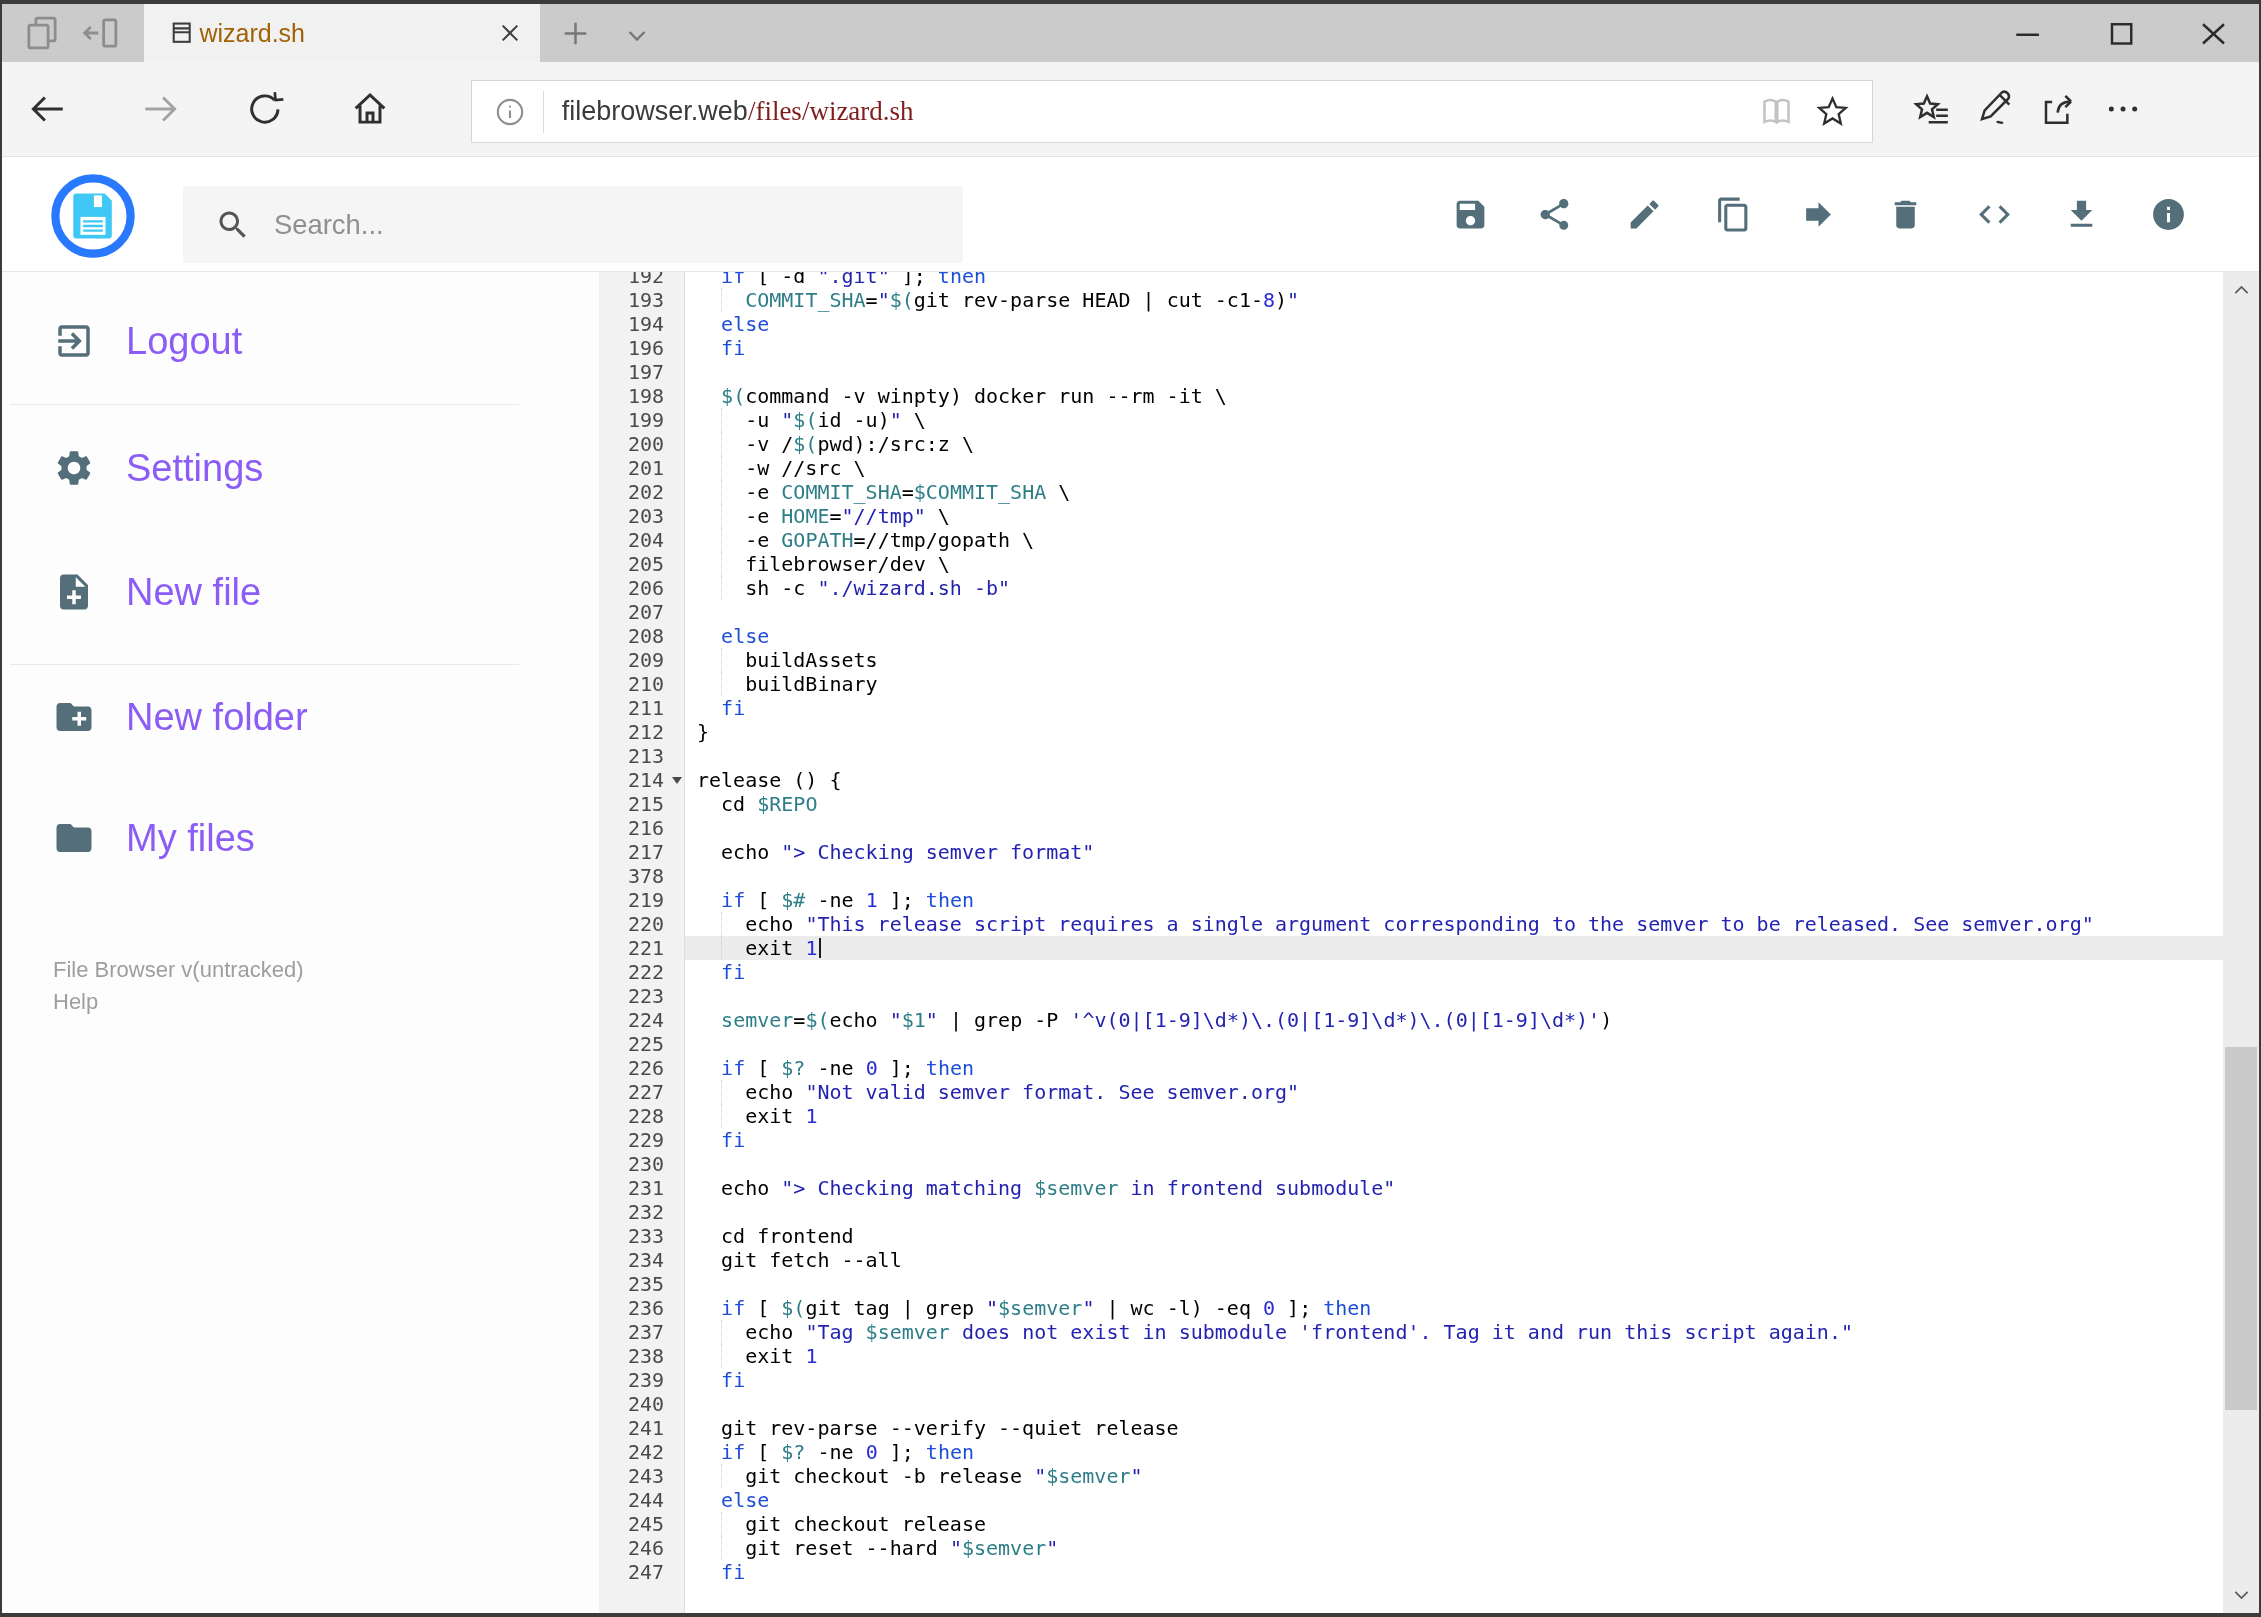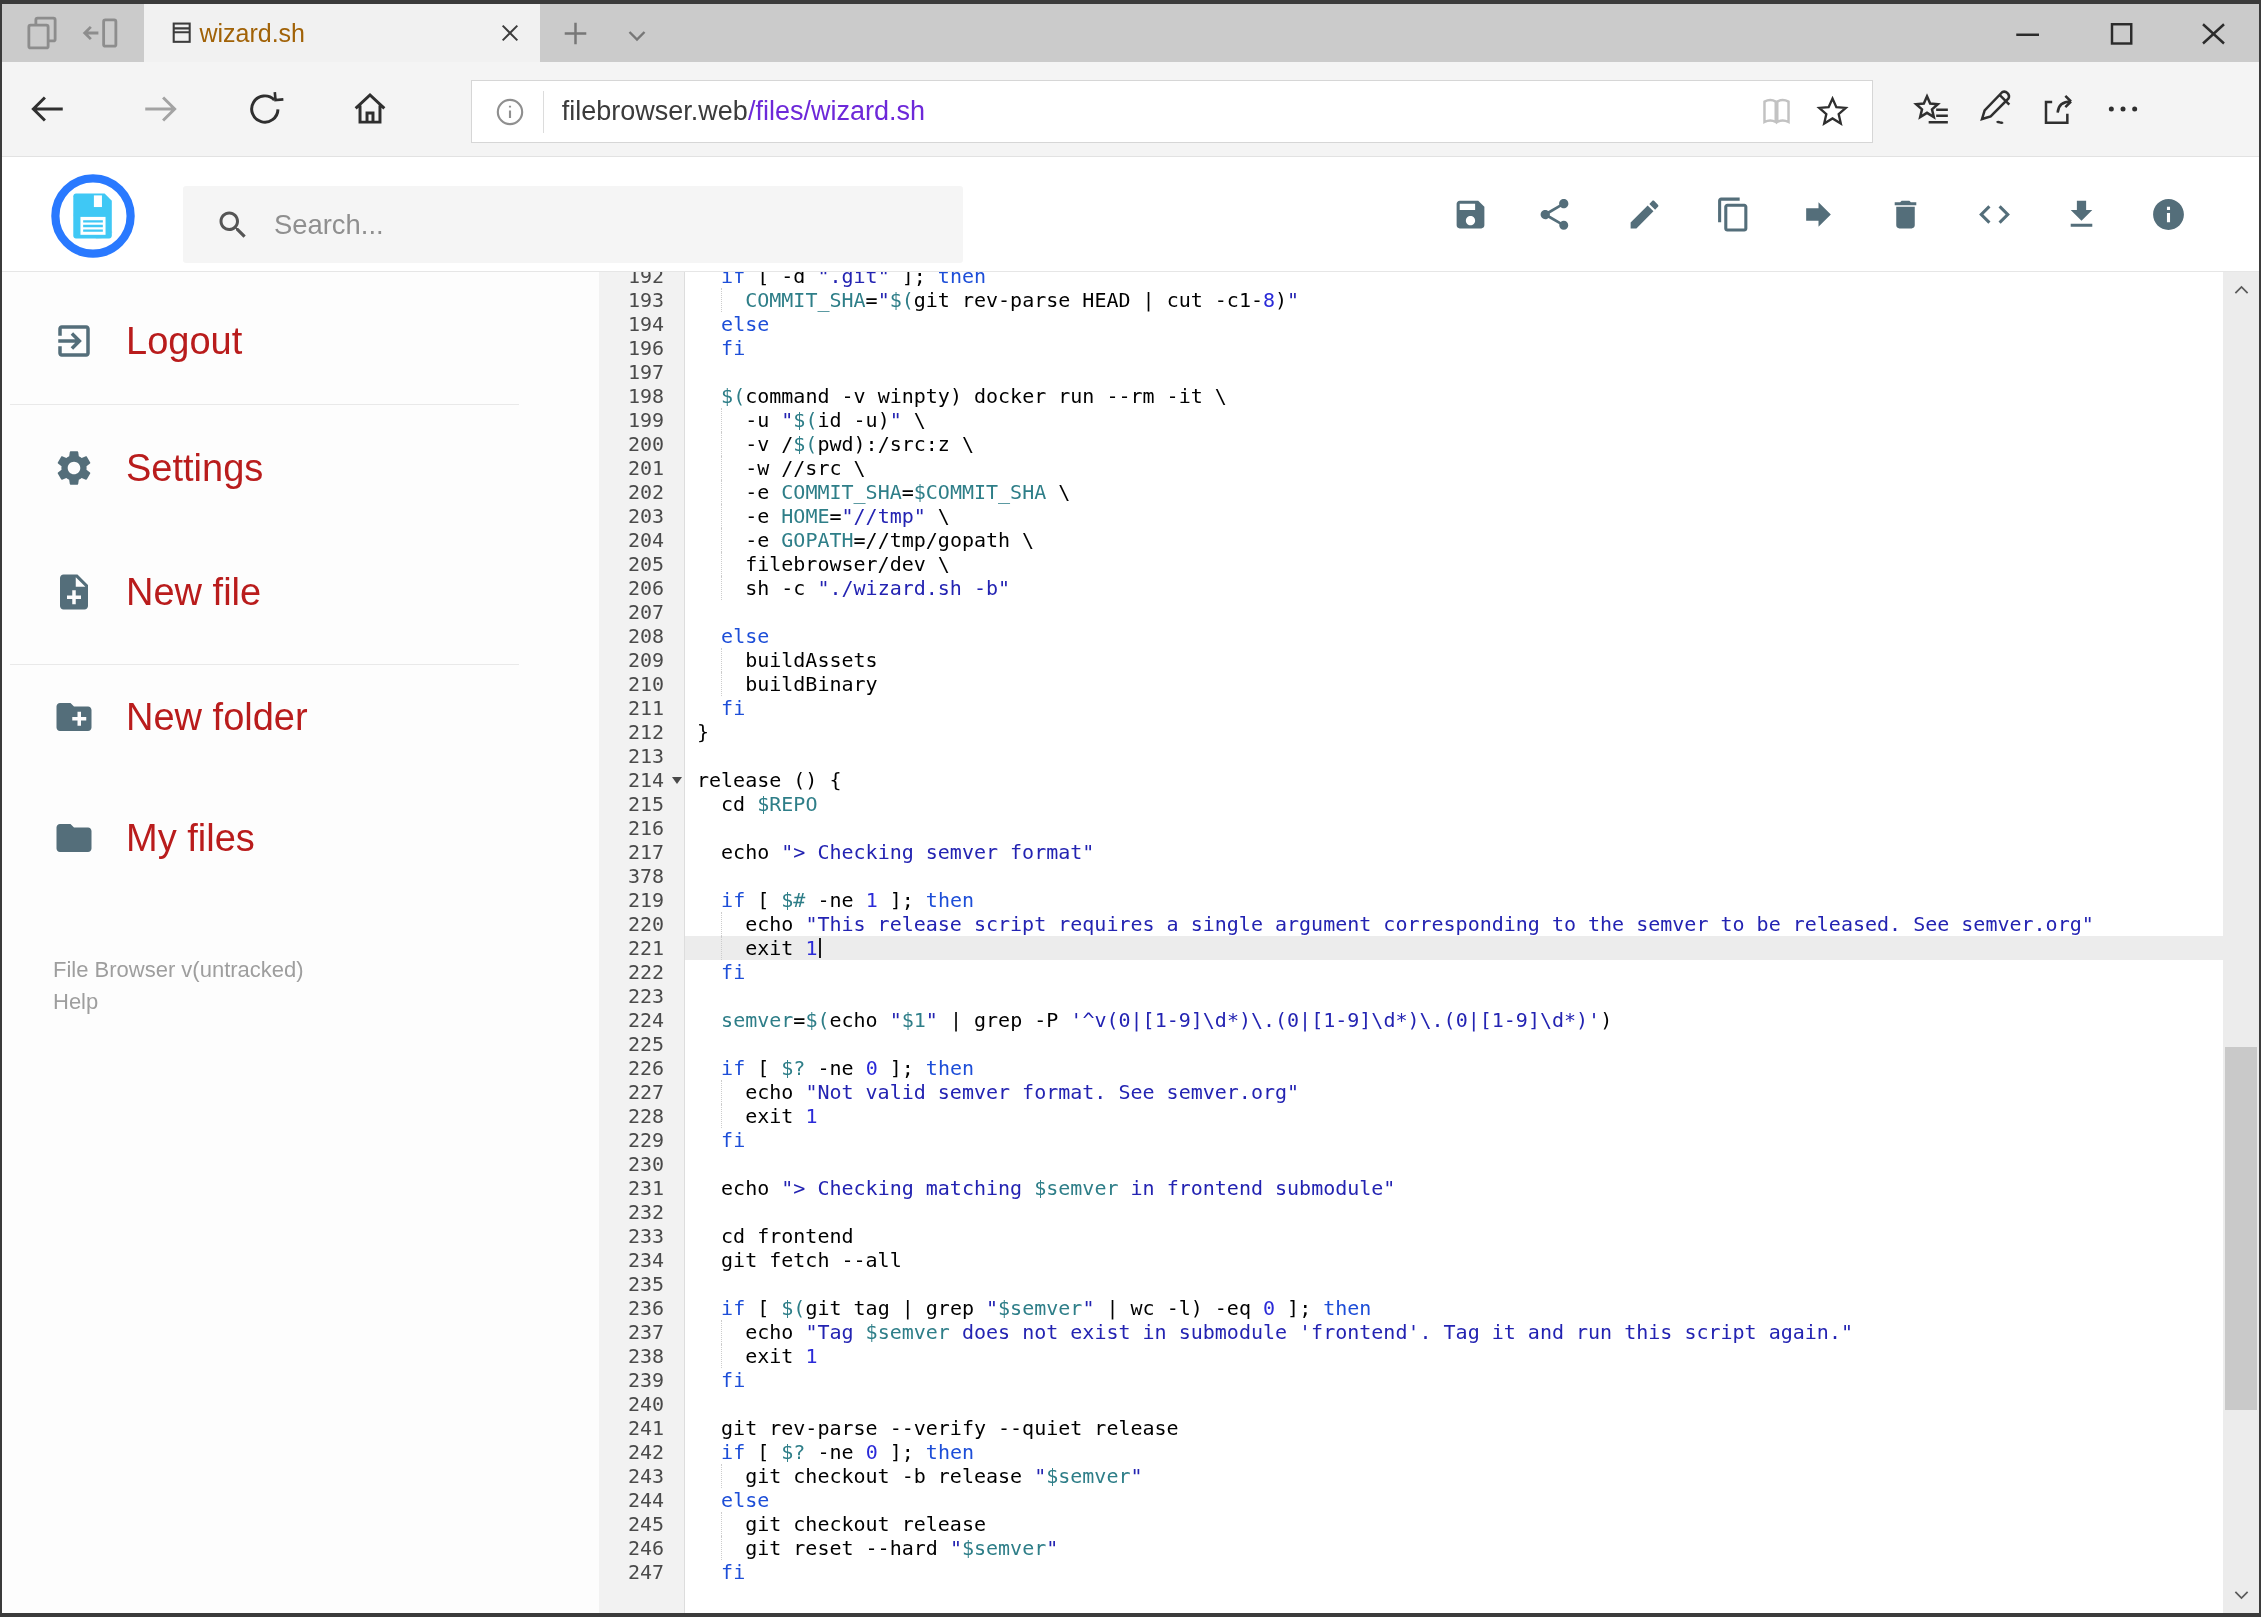--- a/index.html
+++ b/index.html
@@ -31,21 +31,21 @@
       border-bottom:0.8px solid #e2e2e2;}
   .navbtn{position:absolute;top:26px;width:42px;height:42px;}
   .navbtn svg{width:100%;height:100%;}
   .nb-back{left:24px;} .nb-fwd{left:138px;} .nb-ref{left:242px;} .nb-home{left:347px;}
   .urlfield{position:absolute;left:469px;top:18px;width:1402px;height:63px;background:#fff;
       border:0.8px solid #d6d6d6;display:flex;align-items:center;}
   .url-info{width:34px;height:34px;margin-left:21px;flex:none;}
   .url-info svg{width:100%;height:100%;}
   .url-sep{width:0.8px;height:42px;background:#dcdcdc;margin-left:16px;flex:none;}
   .url-text{margin-left:18px;font-size:27px;white-space:nowrap;flex:1;overflow:hidden;}
-  .url-host{color:#3b3b3b;} .url-path{color:#6d28d9;}
+  .url-host{color:#3b3b3b;} .url-path{color:#7f1d1d;font-family:Liberation Serif, serif;}
   .url-reader{width:37px;height:37px;flex:none;margin-right:19.4px;}
   .url-star{width:37px;height:37px;flex:none;margin-right:21px;}
   .url-reader svg,.url-star svg{width:100%;height:100%;}
   .barbtn{position:absolute;top:27px;width:40px;height:40px;}
   .barbtn svg{width:100%;height:100%;}
   .bb-hub{left:1910px;} .bb-note{left:1973px;} .bb-share{left:2036px;} .bb-more{left:2101px;}
 
   
   .app{position:absolute;left:0;top:153px;right:0;bottom:0;background:#fff;}
   .appheader{position:absolute;left:0;top:0;right:0;height:115px;background:#fff;
@@ -66,21 +66,21 @@
   .tbbtn:nth-child(5){left:1787px;} .tbbtn:nth-child(6){left:1874px;}
   .tbbtn:nth-child(7){left:1963px;} .tbbtn:nth-child(8){left:2050px;}
   .tbbtn:nth-child(9){left:2137px;}
 
   .main{position:absolute;left:0;top:115px;right:0;bottom:0;background:#fff;}
 
   
   .sidebar{position:absolute;left:0;top:0;width:597px;bottom:0;background:#fdfdfd;}
   .sbitem{position:absolute;left:0;height:58px;width:565px;display:flex;align-items:center;cursor:default;}
   .sbitem svg{width:42px;height:42px;margin-left:51px;flex:none;fill:#546e7a;}
-  .sbitem .lbl{margin-left:31px;font-size:38px;color:#b91c1c;}
+  .sbitem .lbl{margin-left:31px;font-size:38px;color:#8b5cf6;}
   .sbitem:nth-of-type(1){top:40px;} .sbitem:nth-of-type(2){top:167px;}
   .sbitem:nth-of-type(3){top:291px;} .sbitem:nth-of-type(4){top:416px;}
   .sbitem:nth-of-type(5){top:537px;}
   .sbdiv{position:absolute;left:8px;width:509px;height:0.8px;background:#e9e9e9;}
   .sd-1{top:132px;} .sd-2{top:392px;}
   .sbfooter{position:absolute;left:51px;top:682px;font-size:22px;color:#9e9e9e;line-height:32px;}
 
   
   .editor{position:absolute;left:597px;top:0;right:36px;bottom:0;background:#fff;overflow:hidden;}
   .gutterbg{position:absolute;left:0;top:0;bottom:0;width:86px;background:#f2f2f2;border-right:0.8px solid #ddd;}

